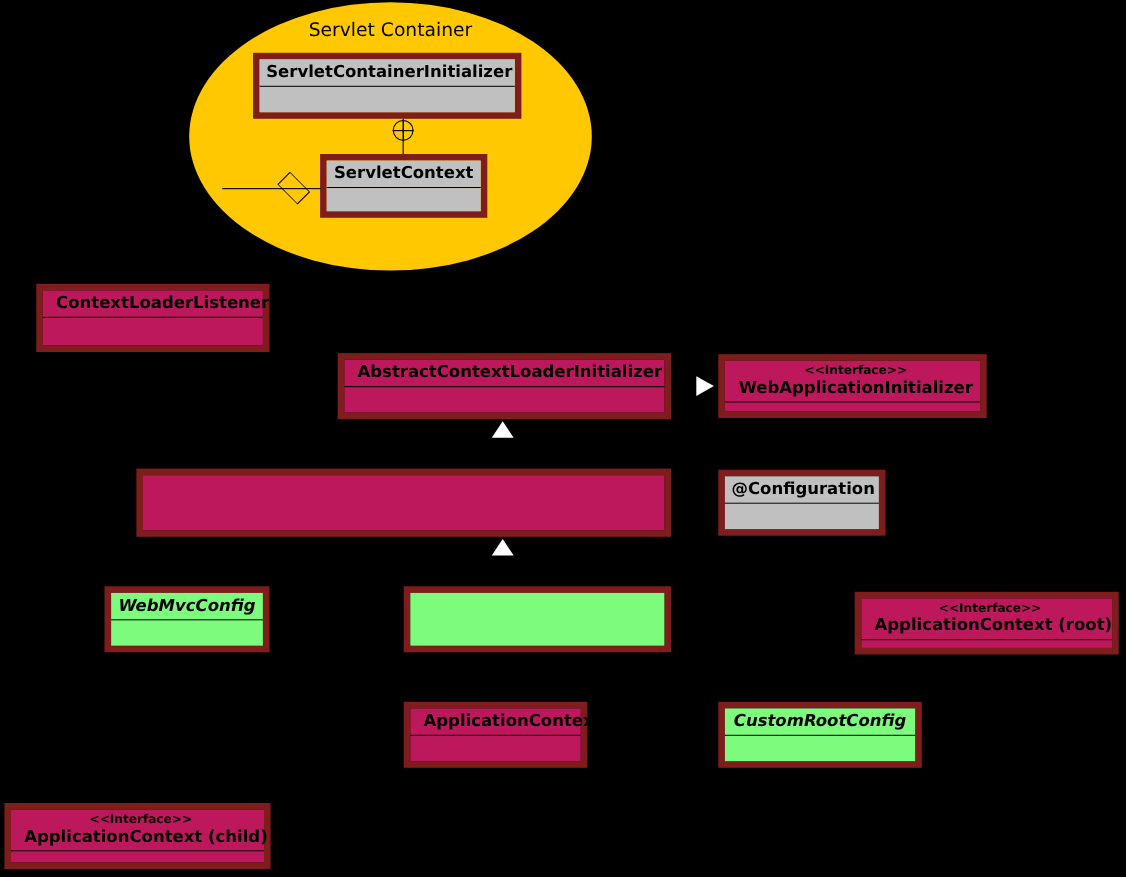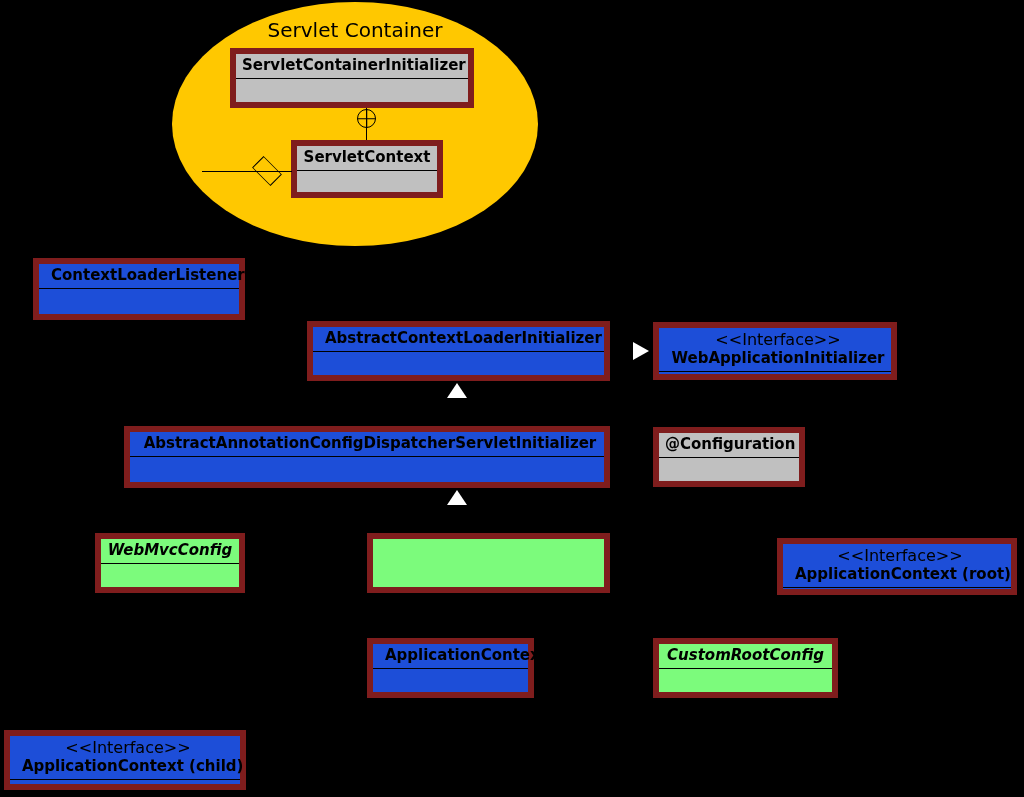--- a/index.html
+++ b/index.html
@@ -19,21 +19,21 @@
   
   .container-ellipse {
     position: absolute;
     border-radius: 50%;
   }
 
   .container-label {
     position: absolute;
     color: #000000;
     font-family: "DejaVu Sans", sans-serif;
-    font-size: 20px;
+    font-size: 17px;
     font-weight: normal;
     text-align: center;
     white-space: nowrap;
   }
 
   
   .uml-box {
     position: absolute;
     box-sizing: border-box;
     border: 6px solid #7f1d1d;
@@ -47,32 +47,32 @@
     color: #000000;
     font-family: "DejaVu Sans", sans-serif;
     font-weight: bold;
     font-size: 15px;
     line-height: 1.25;
     padding: 2px 6px 3px 6px;
     white-space: nowrap;
   }
   .uml-head .stereotype {
     display: block;
-    font-weight: normal;
-    font-size: 16px;
+    font-weight: bold;
+    font-size: 11px;
     line-height: 1.2;
     text-align: center;
   }
   .uml-body {
     flex: 1 1 auto;
   }
 
   
   .fill-gray  { background: #c0c0c0; }
-  .fill-blue  { background: #1d4ed8; padding-left: 12px; }
+  .fill-blue  { background: #be185d; padding-left: 12px; }
   .fill-green { background: #7cfb7c; font-style: italic; }
 
   
   .line-v {
     position: absolute;
     width: 1px;
     background: #000000;
   }
   .line-h {
     position: absolute;
@@ -165,21 +165,20 @@
     <div class="uml-head fill-blue">
       <span class="stereotype">&lt;&lt;Interface&gt;&gt;</span>
       <span>WebApplicationInitializer</span>
     </div>
     <div class="uml-body fill-blue"></div>
   </div>
 
   <div class="tri-up" style="left:447px; top:383px;"></div>
 
   <div class="uml-box" style="left:124px; top:426px; width:486px; height:62px;">
-    <div class="uml-head fill-blue">AbstractAnnotationConfigDispatcherServletInitializer</div>
     <div class="uml-body fill-blue"></div>
   </div>
 
   <div class="uml-box" style="left:653px; top:427px; width:152px; height:60px;">
     <div class="uml-head fill-gray">@Configuration</div>
     <div class="uml-body fill-gray"></div>
   </div>
 
   <div class="tri-up" style="left:447px; top:490px;"></div>
 

